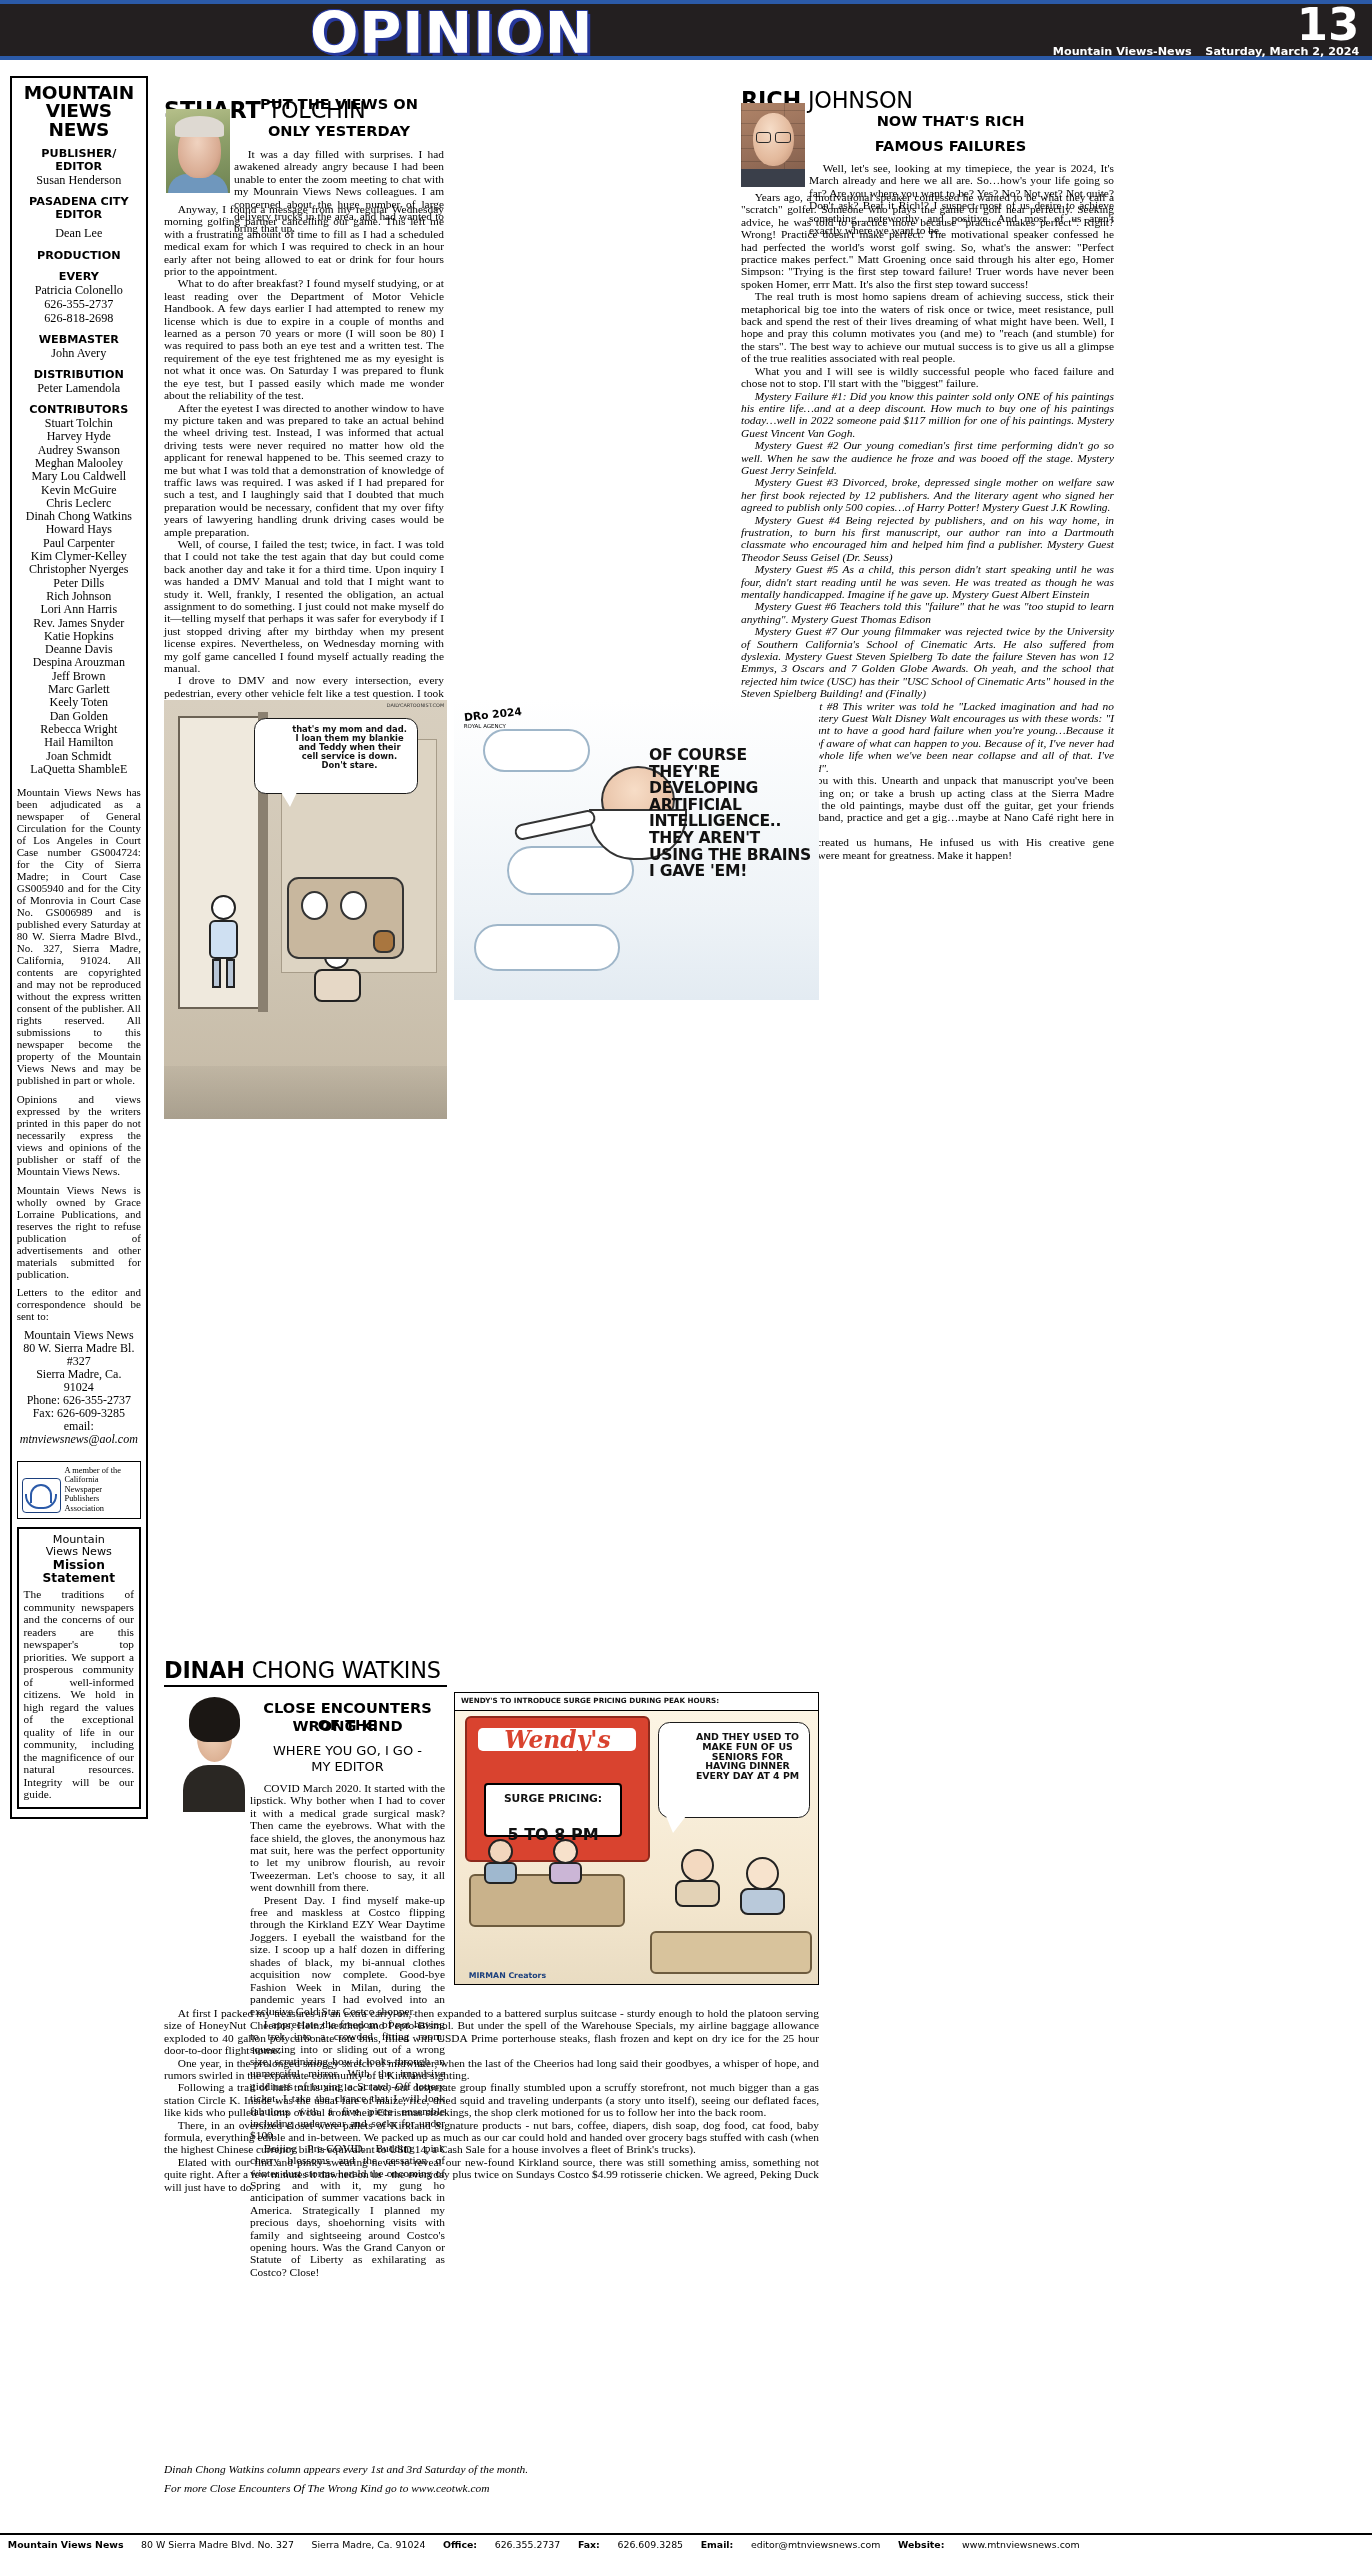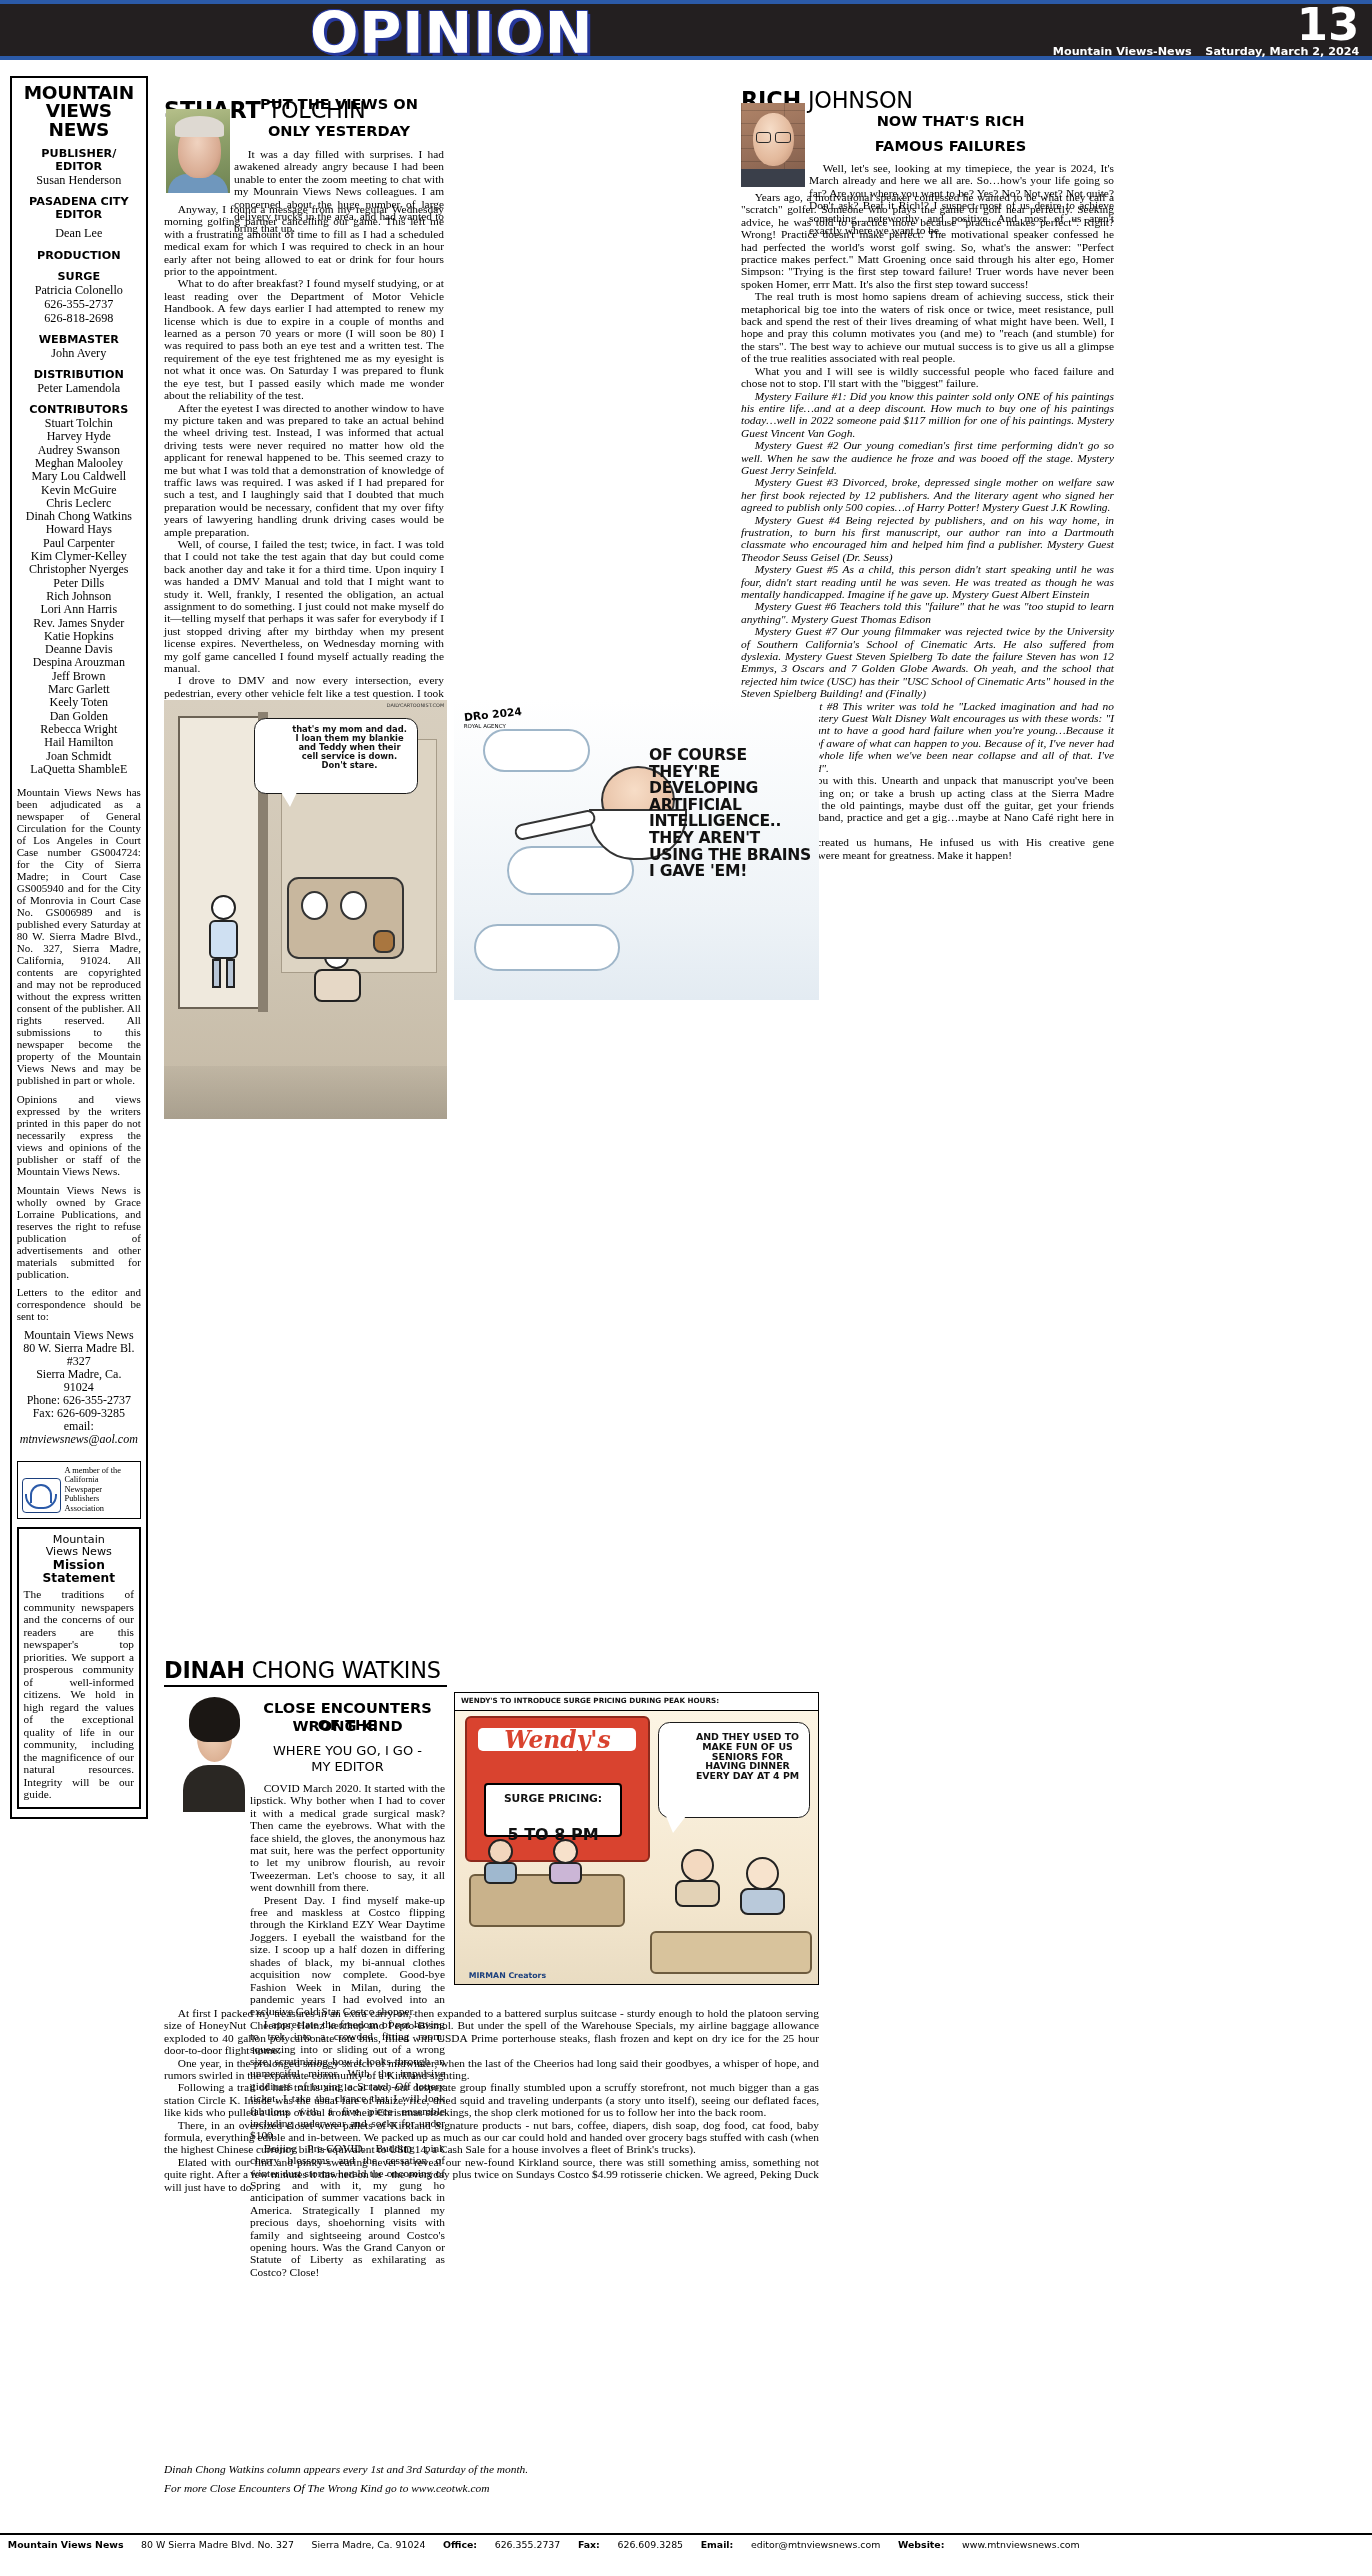--- a/index.html
+++ b/index.html
@@ -255,21 +255,21 @@
     <div class="person">Susan Henderson</div>
 
     <div class="role">
       <div>PASADENA CITY</div>
       <div>EDITOR</div>
     </div>
     <div class="person" style="margin-top:5.9px">Dean Lee</div>
 
     <div class="role">PRODUCTION</div>
 
-    <div class="role">SURGE</div>
+    <div class="role">EVERY</div>
     <div class="person">Patricia Colonello</div>
     <div class="person">626-355-2737</div>
     <div class="person">626-818-2698</div>
 
     <div class="role">WEBMASTER</div>
     <div class="person">John Avery</div>
 
     <div class="role">DISTRIBUTION</div>
     <div class="person">Peter Lamendola</div>
 

